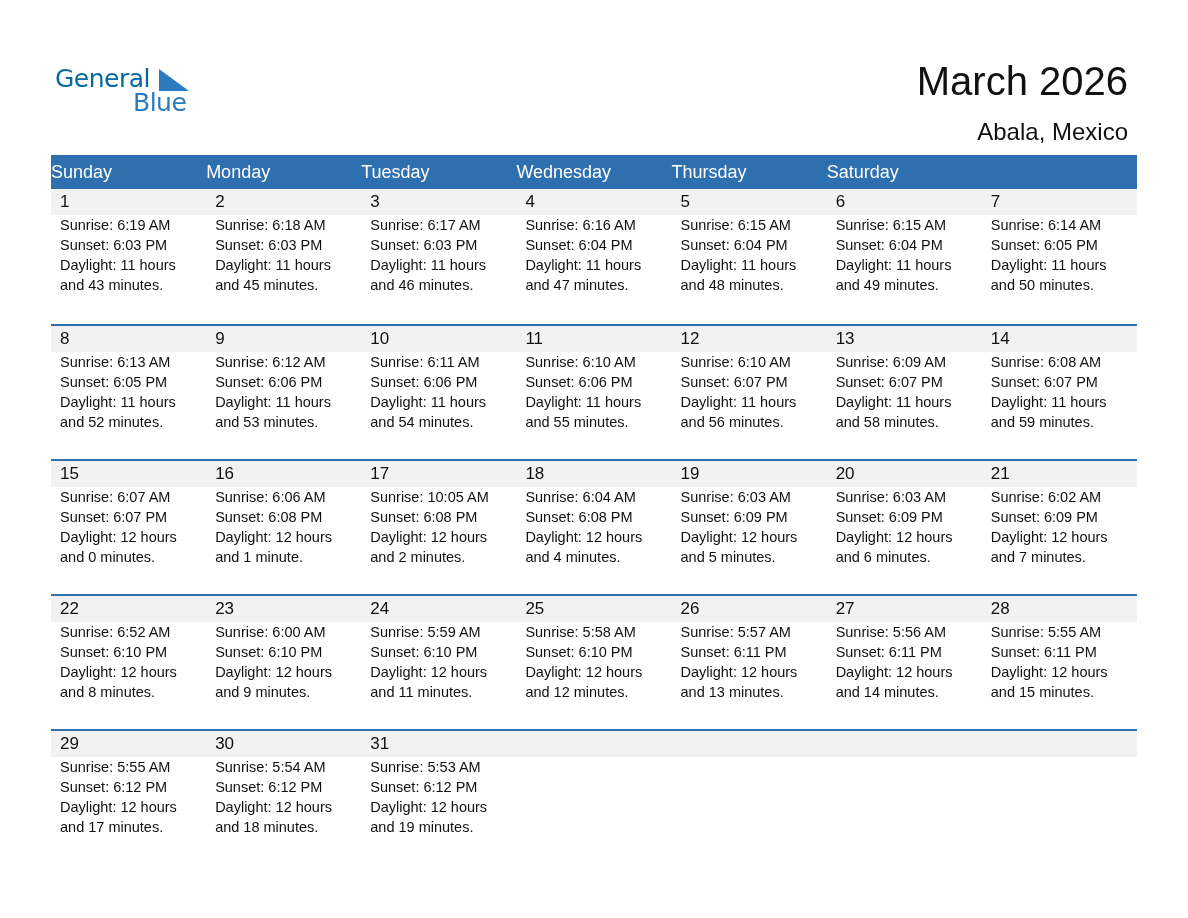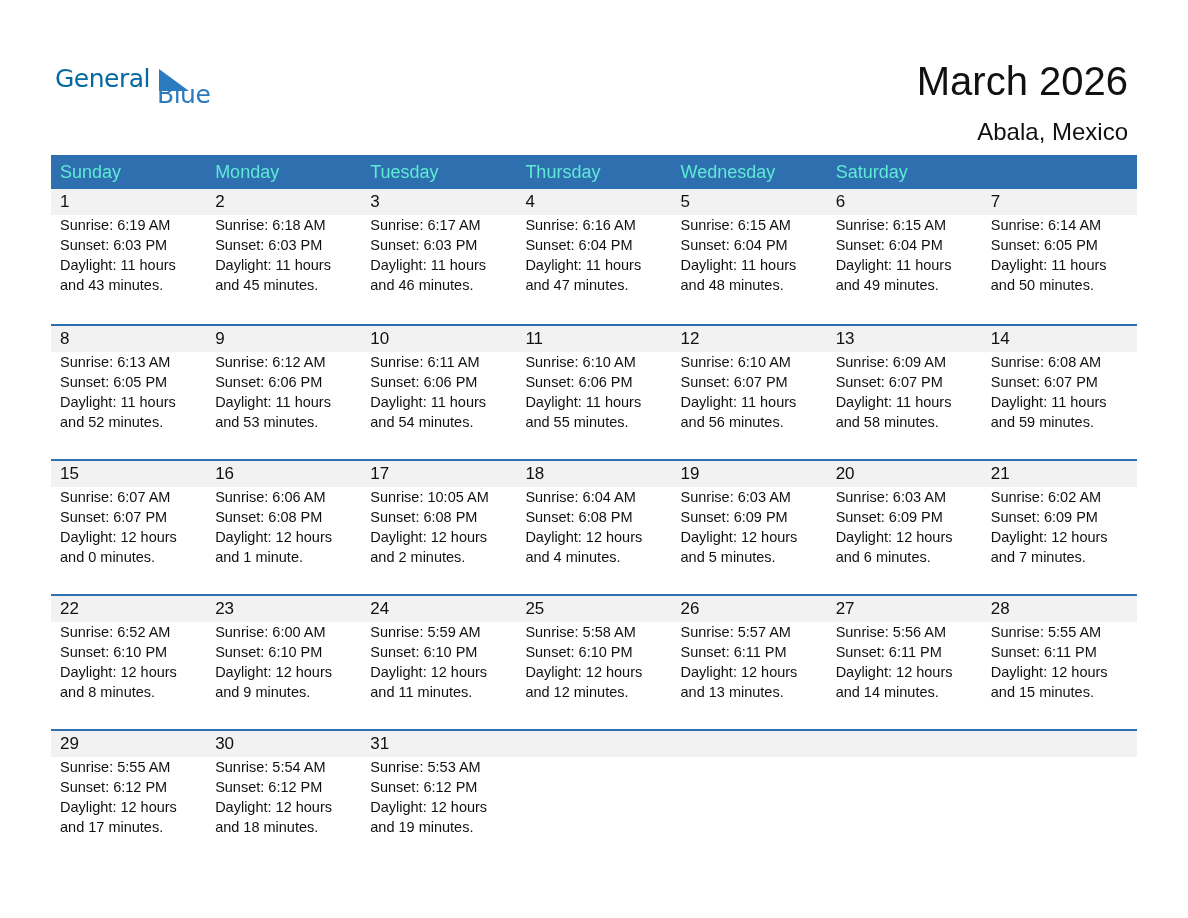--- a/index.html
+++ b/index.html
@@ -1,30 +1,30 @@
 <!DOCTYPE html>
 <html><head>
 <meta charset="utf-8">
 <style>
   html, body { margin: 0; padding: 0; background: #ffffff; }
   body { width: 1188px; height: 918px; position: relative; overflow: hidden;
          font-family: "Liberation Sans", sans-serif; color: #111; }
   .logo { position: absolute; left: 55px; top: 64px; width: 150px; height: 60px; }
   .logo-general { position: absolute; left: 0; top: 0; font-family: "DejaVu Sans", sans-serif;
                   font-size: 25px; color: #0369a1; letter-spacing: -0.5px; line-height: 30px; }
-  .logo-blue { position: absolute; left: 78px; top: 16px; font-family: "DejaVu Sans", sans-serif;
-               font-size: 25px; color: #2a7bc0; line-height: 30px; letter-spacing: -0.5px; margin-left: 24px; }
+  .logo-blue { position: absolute; left: 78px; top: 24px; font-family: "DejaVu Sans", sans-serif;
+               font-size: 25px; color: #2a7bc0; line-height: 30px; letter-spacing: -0.5px; }
   .logo-tri { position: absolute; left: 104px; top: 5px; width: 0; height: 0;
               border-left: 30px solid transparent; border-bottom: 22px solid #2a7bc0; transform: scaleX(-1); }
   .title { position: absolute; right: 60px; top: 58px; font-size: 40px; color: #111; line-height: 46px; }
   .location { position: absolute; right: 60px; top: 117px; font-size: 24px; color: #111; line-height: 30px; }
   .calendar { position: absolute; left: 51px; top: 155px; width: 1086px; }
   .header-row { display: flex; background: #2e6fb0; height: 34px; }
-  .header-cell { width: 155.14px; color: #5eead4; font-size: 18px; line-height: 34px;
-                 padding-left: 9px; box-sizing: border-box; }
+  .header-cell { width: 155.14px; color: #ffffff; font-size: 18px; line-height: 34px;
+                 box-sizing: border-box; }
   .week { position: relative; height: 135px; }
   .week.bordered { border-top: 2px solid #2e6fb0; box-sizing: border-box; }
   .week-band { position: absolute; left: 0; right: 0; top: 0; height: 26px; background: #f2f2f2; }
   .week-cells { position: absolute; left: 0; top: 0; display: flex; width: 100%; }
   .day { width: 155.14px; box-sizing: border-box; padding-left: 9px; }
   .day-num { font-size: 17px; line-height: 26px; height: 26px; color: #111; }
   .day-line { font-size: 14.5px; line-height: 20px; color: #111; white-space: nowrap; }
 </style>
 </head>
 <body>
@@ -36,22 +36,22 @@
 </div>
 
 <div class="title">March 2026</div>
 <div class="location">Abala, Mexico</div>
 
 <div class="calendar">
   <div class="header-row" id="hdr">
       <div class="header-cell">Sunday</div>
       <div class="header-cell">Monday</div>
       <div class="header-cell">Tuesday</div>
+      <div class="header-cell">Wednesday</div>
       <div class="header-cell">Thursday</div>
-      <div class="header-cell">Wednesday</div>
       <div class="header-cell">Saturday</div>
     </div>
   <div id="weeks">
       <div class="week">
         <div class="week-band"></div>
         <div class="week-cells">
           <div class="day">
             <div class="day-num">1</div>
             <div class="day-line">Sunrise: 6:19 AM</div>
             <div class="day-line">Sunset: 6:03 PM</div>

